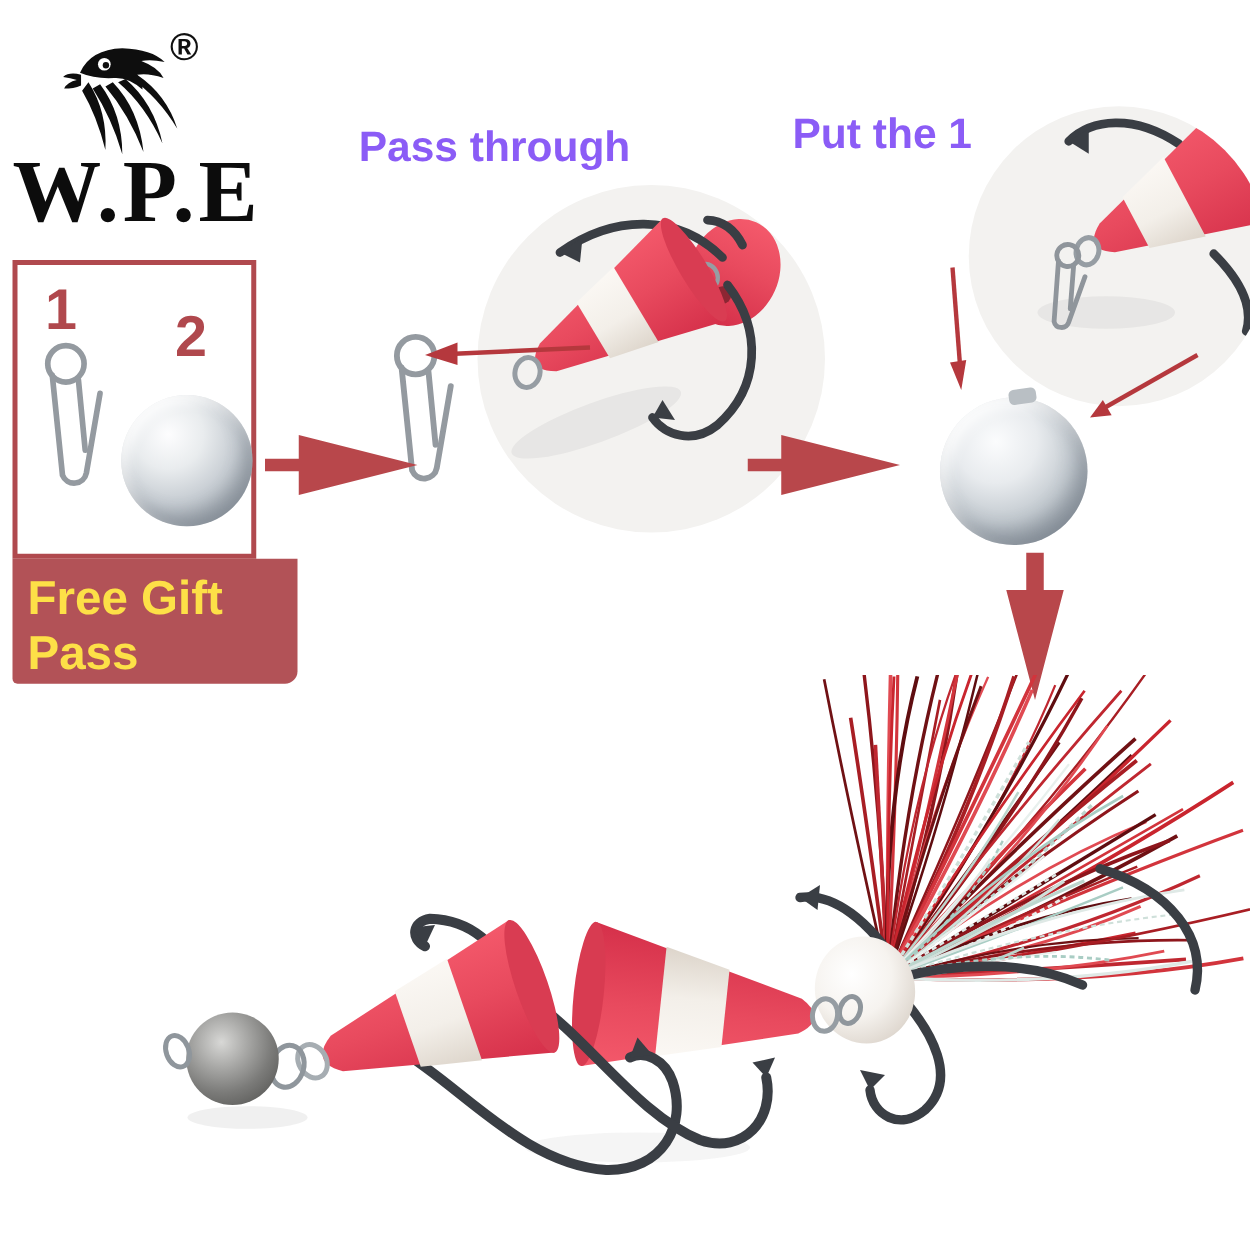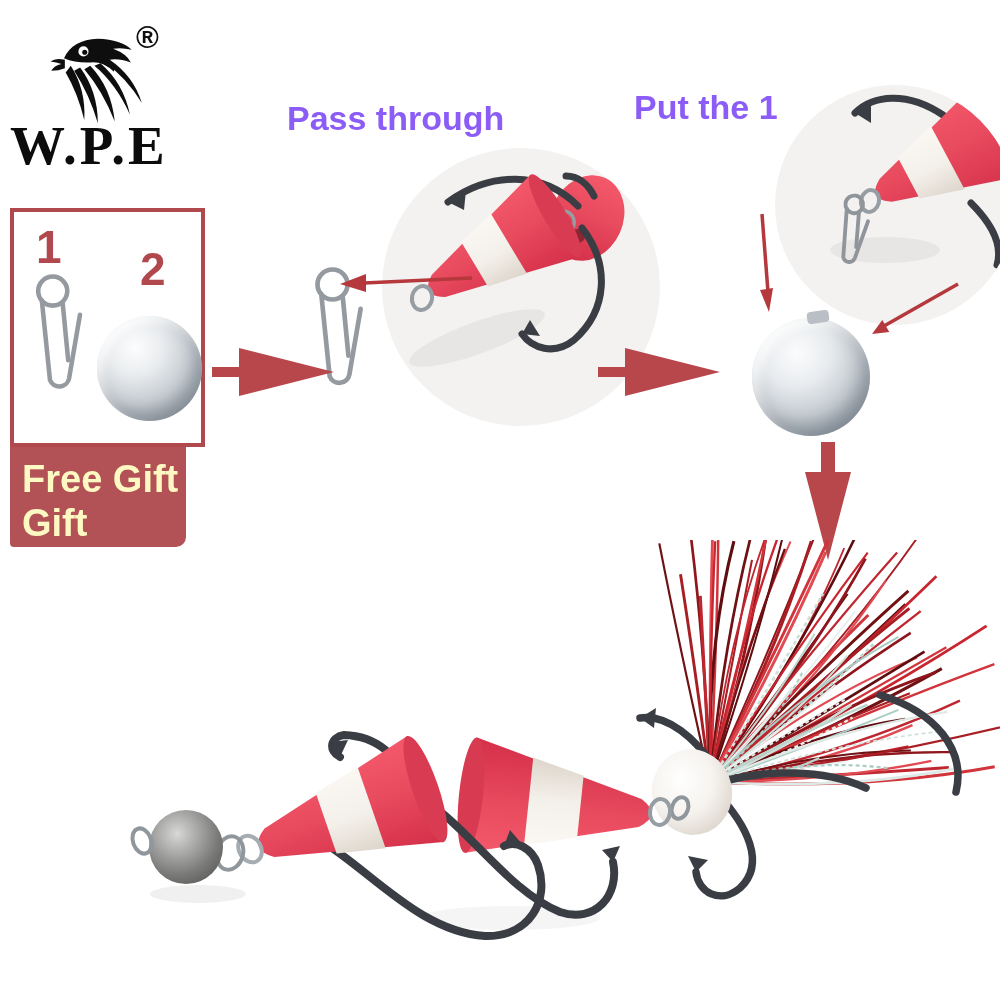--- a/index.html
+++ b/index.html
@@ -4,37 +4,37 @@
 <style>
   html,body{margin:0;padding:0;background:#fff;}
   .stage{position:relative;width:1000px;height:1000px;background:#ffffff;overflow:hidden;
          font-family:"Liberation Sans",sans-serif;}
   .abs{position:absolute;}
   
   .logo{position:absolute;left:8px;top:12px;width:215px;height:170px;}
   .logo .eagle{position:absolute;left:34px;top:18px;width:110px;height:102px;}
   .logo .reg{position:absolute;left:128px;top:8px;font-size:31px;color:#101010;font-weight:bold;}
   .logo .brand-name{position:absolute;left:2px;top:102px;font-family:"Liberation Serif",serif;
-         font-weight:bold;font-size:55px;color:#0c0c0c;letter-spacing:3px;}
+         font-weight:bold;font-size:71px;color:#0c0c0c;letter-spacing:3px;}
   
   .lbl{position:absolute;color:#8b5cf6;font-weight:bold;font-size:34px;line-height:42px;white-space:nowrap;}
   .lbl-pass{left:287px;top:97px;}
   .lbl-put{left:634px;top:86px;}
   
   .gift-box{position:absolute;left:10px;top:208px;width:187px;height:231px;
             border:4px solid #b0494e;background:#ffffff;}
   .gift-num{position:absolute;color:#b0484d;font-size:46px;font-weight:bold;line-height:46px;}
   .num1{left:22px;top:12px;}
   .num2{left:126px;top:34px;}
   .snap-in-box{position:absolute;left:16px;top:54px;width:60px;height:152px;}
   .lead-ball-box{position:absolute;left:83px;top:104px;width:105px;height:105px;border-radius:50%;
       background:radial-gradient(circle at 36% 30%, #fdfdfe 0%, #e9ecee 28%, #c6ccd2 55%, #9ba3ac 80%, #868f98 100%);
       box-shadow:inset -7px -9px 14px rgba(80,90,100,.30), inset 5px 6px 9px rgba(255,255,255,.85);}
-  .gift-banner{position:absolute;left:10px;top:447px;width:176px;height:100px;background:#b25257;
-      color:#fef9c3;font-weight:bold;font-size:38px;line-height:44px;box-sizing:border-box;
+  .gift-banner{position:absolute;left:10px;top:447px;width:228px;height:100px;background:#b25257;
+      color:#fde047;font-weight:bold;font-size:38px;line-height:44px;box-sizing:border-box;
       padding:10px 0 0 12px;border-radius:0 0 10px 4px;}
   
   .pcircle{position:absolute;border-radius:50%;background:#f3f2f0;overflow:hidden;}
   .c-main{left:382px;top:148px;width:278px;height:278px;}
   .c-right{left:775px;top:85px;width:240px;height:240px;}
   
   .step-ball{position:absolute;left:752px;top:318px;width:118px;height:118px;border-radius:50%;
       background:radial-gradient(circle at 38% 30%, #fbfcfd 0%, #e8ebee 30%, #c2c9cf 58%, #98a1aa 82%, #828c95 100%);
       box-shadow:inset -8px -10px 16px rgba(70,80,92,.32), inset 6px 7px 10px rgba(255,255,255,.85);}
   .step-ball .nub{position:absolute;left:50%;top:-7px;width:22px;height:12px;margin-left:-4px;
@@ -152,21 +152,21 @@
       <g fill="none" stroke="#949aa0" stroke-width="5" stroke-linecap="round">
         <circle cx="25" cy="24" r="16"></circle>
         <path d="M13,34 L22,122 A11,11 0 0 0 43,120 L55,50"></path>
         <path d="M36,38 L42,100"></path>
       </g>
     </svg>
     <div class="lead-ball-box"></div>
   </div>
   <div class="gift-banner">
     <div>Free Gift</div>
-    <div>Gift</div>
+    <div>Pass</div>
   </div>
 
   <svg class="abs" style="left:309px;top:262px;" width="62" height="150" viewBox="0 0 66 160">
     <g fill="none" stroke="#949aa0" stroke-width="5" stroke-linecap="round">
       <circle cx="25" cy="24" r="16"></circle>
       <path d="M13,34 L22,122 A11,11 0 0 0 43,120 L55,50"></path>
       <path d="M36,38 L42,100"></path>
     </g>
   </svg>
 

